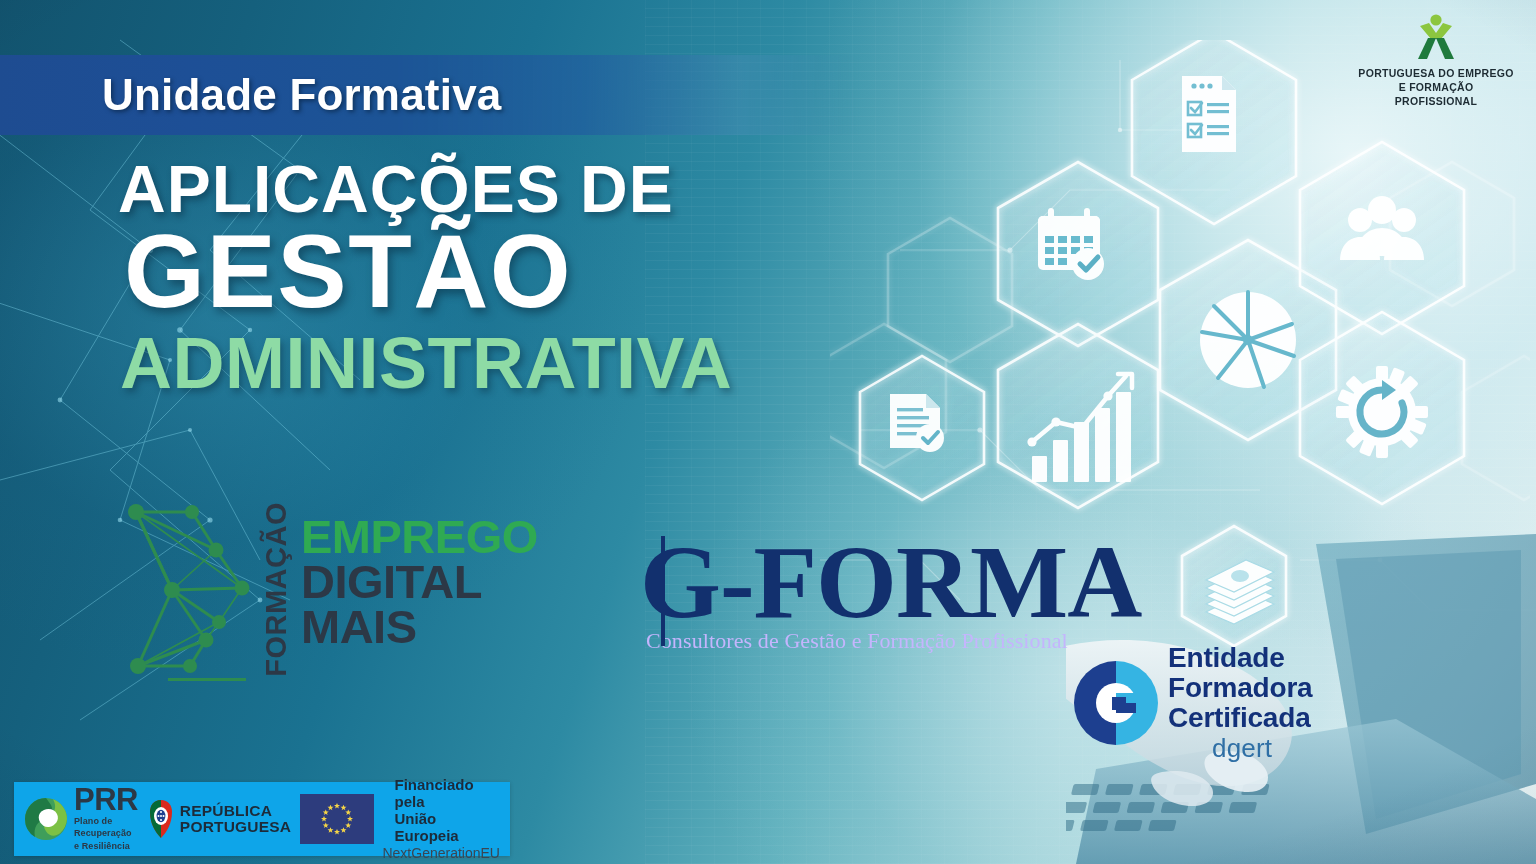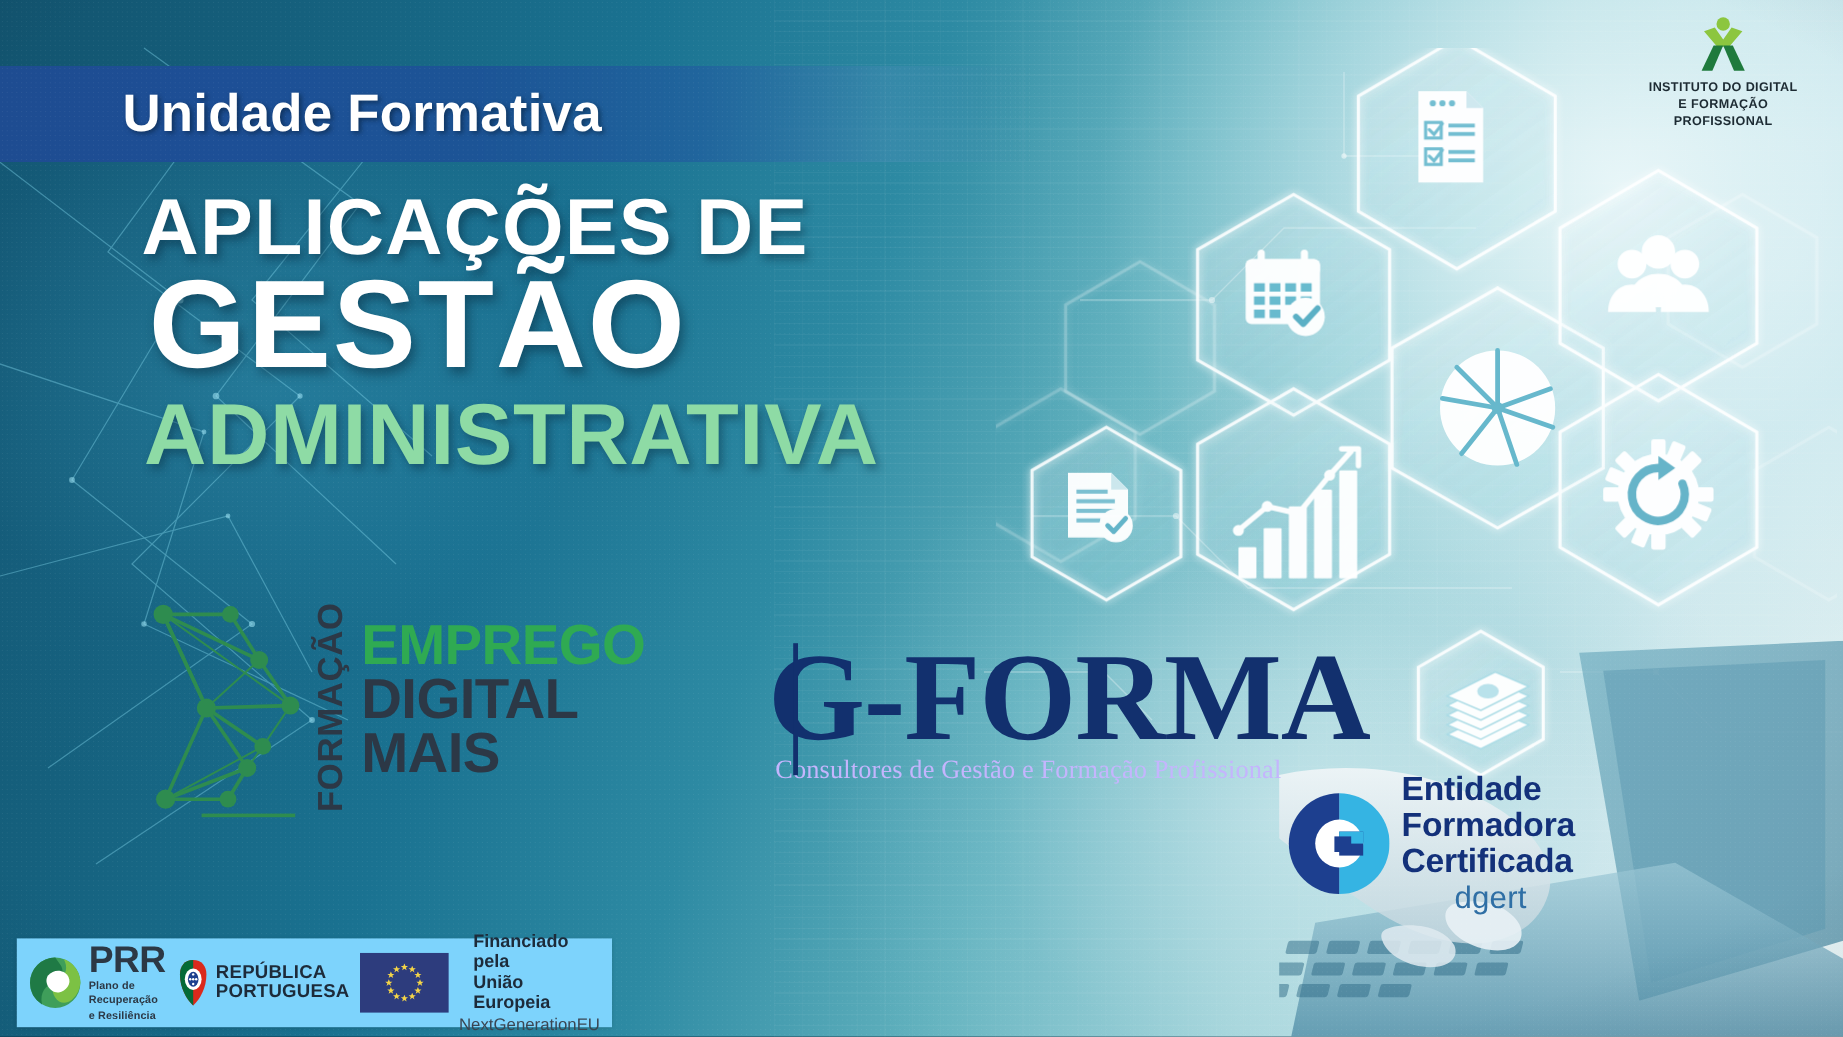--- a/index.html
+++ b/index.html
@@ -163,21 +163,21 @@
   .iefp-mark { width: 52px; height: 46px; margin: 0 auto 6px; display: block; }
   .iefp-t {
     font-size: 10.5px; font-weight: 700; color: #1d2b33;
     letter-spacing: 0.3px; line-height: 1.35;
   }
 
   
   .funding {
     position: absolute; left: 14px; bottom: 8px;
     width: 496px; height: 74px;
-    background: #7dd3fc;
+    background: #0ea5e9;
     display: flex; align-items: center;
     padding: 0 10px;
     box-shadow: 0 1px 4px rgba(0,0,0,0.18);
   }
   .fund-item { display: flex; align-items: center; }
   .fund-sep { width: 12px; }
   .prr-mark { width: 44px; height: 44px; flex: 0 0 auto; }
   .prr-txt { margin-left: 6px; }
   .prr-big { font-size: 31px; font-weight: 700; color: #2c3845; line-height: 0.92; letter-spacing: -0.5px; }
   .prr-small { font-size: 9px; font-weight: 700; color: #2c3845; line-height: 1.25; letter-spacing: 0.1px; margin-top: 2px; }
@@ -450,21 +450,21 @@
     <div class="hl-l3">ADMINISTRATIVA</div>
   </div>
 
   <div class="iefp">
     <svg class="iefp-mark" viewBox="0 0 52 46">
       <circle cx="26" cy="6" r="5.6" fill="#8cc63f"></circle>
       <path d="M10 12 l9 -3 l7 10 l7 -10 l9 3 l-11 13 l-5 0 l-5 0 Z" fill="#8cc63f"></path>
       <path d="M18 24 l8 0 l-9 21 l-9 0 Z" fill="#1f7a3d"></path>
       <path d="M34 24 l-8 0 l9 21 l9 0 Z" fill="#1f7a3d"></path>
     </svg>
-    <div class="iefp-t">INSTITUTO DO DIGITAL</div>
+    <div class="iefp-t">PORTUGUESA DO EMPREGO</div>
     <div class="iefp-t">E FORMAÇÃO PROFISSIONAL</div>
   </div>
 
   <div class="emd">
     <svg class="emd-mark" viewBox="0 0 132 186">
       <g stroke="#2e8c4f" stroke-width="3" fill="none">
         <path d="M12 12 L68 12"></path>
         <path d="M12 12 L92 50"></path>
         <path d="M12 12 L48 90"></path>
         <path d="M12 12 L48 90"></path>

